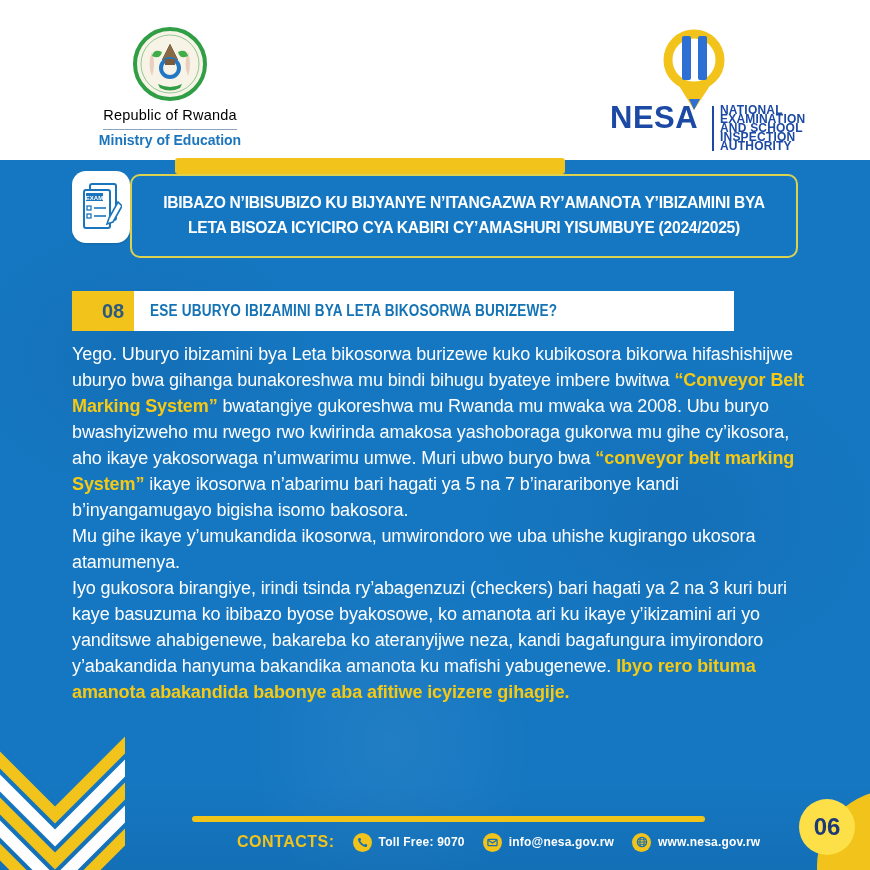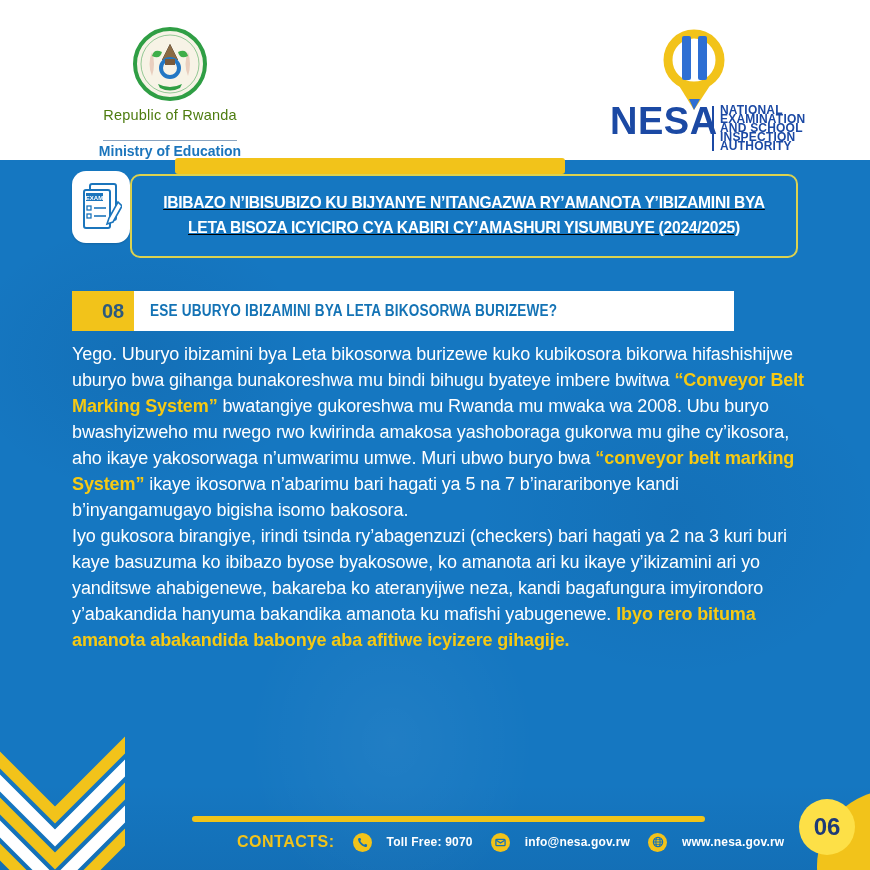--- a/index.html
+++ b/index.html
@@ -2,47 +2,47 @@
 <html><head>
 <meta charset="utf-8">
 <style>
   * { margin:0; padding:0; box-sizing:border-box; }
   html,body { width:870px; height:870px; font-family:"Liberation Sans", sans-serif; }
   .page { position:relative; width:870px; height:870px; background:#ffffff; overflow:hidden; }
 
   
   .gov-logo { position:absolute; left:95px; top:26px; width:150px; text-align:center; }
   .gov-emblem { display:block; margin:0 auto 4px auto; }
-  .gov-line1 { font-size:14.5px; color:#4d7c0f; letter-spacing:.2px; padding-bottom:17px;
+  .gov-line1 { font-size:14.5px; color:#000000; letter-spacing:.2px; padding-bottom:6px;
                border-bottom:1.5px solid #8aa4c0; display:inline-block; }
   .gov-line2 { font-size:14px; font-weight:bold; color:#1b75bc; margin-top:2px; }
 
   .nesa-logo { position:absolute; left:600px; top:18px; width:230px; height:125px; }
   .nesa-pencil { position:absolute; left:54px; top:0; }
-  .nesa-word { position:absolute; left:10px; top:82px; font-size:38px; font-weight:bold;
+  .nesa-word { position:absolute; left:10px; top:82px; font-size:31px; font-weight:bold;
                color:#1b49a4; letter-spacing:.5px; }
   .nesa-tagline { position:absolute; left:112px; top:88px; border-left:2.5px solid #1b49a4;
                   padding-left:6px; font-size:12px; line-height:9px; font-weight:bold;
                   color:#1b49a4; letter-spacing:.2px; }
 
   
   .panel { position:absolute; left:0; top:160px; width:870px; height:710px; background:#1577c1; }
   .panel::before { content:''; position:absolute; inset:0; pointer-events:none;
     background:
       radial-gradient(280px 220px at 16% 28%, rgba(8,45,92,.10), transparent 62%),
       radial-gradient(320px 260px at 78% 50%, rgba(8,45,92,.09), transparent 62%),
       radial-gradient(240px 280px at 45% 82%, rgba(255,255,255,.05), transparent 60%),
       linear-gradient(to bottom, transparent 88%, rgba(6,42,88,.10) 100%); }
 
   
   .title-topbar { position:absolute; left:175px; top:158px; width:390px; height:16px;
                   background:#f2c31a; border-radius:3px; }
   .title-box { position:absolute; left:130px; top:174px; width:668px; height:84px;
                background:#1577c1; border:2px solid #dcd24f; border-radius:10px;
-               display:flex; align-items:center; justify-content:center;text-decoration:underline; }
+               display:flex; align-items:center; justify-content:center; }
   .title-text { width:730px; text-align:center; color:#ffffff; font-weight:bold;
                 font-size:17px; line-height:1.45; letter-spacing:-0.3px;
                 transform:scaleX(0.92); transform-origin:50% 50%; text-transform:uppercase; }
   .exam-box { position:absolute; left:72px; top:171px; width:58px; height:72px;
               background:#ffffff; border-radius:14px; display:flex; align-items:center;
               justify-content:center; box-shadow:0 1px 2px rgba(0,0,0,.15); }
 
   
   .q-number { position:absolute; left:72px; top:291px; width:82px; height:40px;
               background:#f2c31a; display:flex; align-items:center; justify-content:center;
@@ -58,21 +58,21 @@
             font-size:18px; line-height:26px; letter-spacing:-0.1px; }
   .answer p { margin:0; }
   .answer .hl { color:#f6c913; font-weight:bold; }
 
   
   .footer-line { position:absolute; left:192px; top:816px; width:513px; height:6px;
                  background:#f0c419; border-radius:3px; }
   .contacts { position:absolute; left:237px; top:830px; height:24px; display:flex;
               align-items:center; gap:18px; }
   .contacts-label { font-size:16px; font-weight:bold; color:#f2c31a; letter-spacing:.5px; }
-  .contact-item { display:flex; align-items:center; gap:15px; }
+  .contact-item { display:flex; align-items:center; gap:7px; }
   .contact-item .txt { font-size:12px; font-weight:bold; color:#ffffff; letter-spacing:.2px; }
   .icon-circle { width:19px; height:19px; border-radius:50%; background:#f2c31a;
                  display:flex; align-items:center; justify-content:center; }
 
   .corner-blob { position:absolute; left:817px; top:790px; width:152px; height:152px;
                  background:#f2c31a; border-radius:50%; }
   .page-circle { position:absolute; left:799px; top:799px; width:56px; height:56px;
                  background:#fde047; border-radius:50%; display:flex; align-items:center;
                  justify-content:center; font-size:24px; font-weight:bold; color:#1d3a78; }
   .chevrons { position:absolute; left:0; top:710px; }
@@ -136,20 +136,21 @@
     </svg>
   </div>
 
   <div class="q-number">08</div>
   <div class="q-bar">
     <div class="q-text">ESE UBURYO IBIZAMINI BYA LETA BIKOSORWA BURIZEWE?</div>
   </div>
 
   <div class="answer">
     <p><span>Yego. Uburyo ibizamini bya Leta bikosorwa burizewe kuko kubikosora bikorwa hifashishijwe uburyo bwa gihanga bunakoreshwa mu bindi bihugu byateye imbere bwitwa </span><span class="hl">“Conveyor Belt Marking System”</span><span> bwatangiye gukoreshwa mu Rwanda mu mwaka wa 2008. Ubu buryo bwashyizweho mu rwego rwo kwirinda amakosa yashoboraga gukorwa mu gihe cy’ikosora, aho ikaye yakosorwaga n’umwarimu umwe. Muri ubwo buryo bwa </span><span class="hl">“conveyor belt marking System”</span><span> ikaye ikosorwa n’abarimu bari hagati ya 5 na 7 b’inararibonye kandi b’inyangamugayo bigisha isomo bakosora.</span></p>
+    <p><span>Mu gihe ikaye y’umukandida ikosorwa, umwirondoro we uba uhishe kugirango ukosora atamumenya.</span></p>
     <p><span>Iyo gukosora birangiye, irindi tsinda ry’abagenzuzi (checkers) bari hagati ya 2 na 3 kuri buri kaye basuzuma ko ibibazo byose byakosowe, ko amanota ari ku ikaye y’ikizamini ari yo yanditswe ahabigenewe, bakareba ko ateranyijwe neza, kandi bagafungura imyirondoro y’abakandida hanyuma bakandika amanota ku mafishi yabugenewe. </span><span class="hl">Ibyo rero bituma amanota abakandida babonye aba afitiwe icyizere gihagije.</span></p>
   </div>
 
   <svg class="chevrons" width="125" height="160" viewBox="0 0 125 160">
     <polyline points="-35,15 55,105 145,15" fill="none" stroke="#f2c31a" stroke-width="12"></polyline>
     <polyline points="-35,38 55,128 145,38" fill="none" stroke="#ffffff" stroke-width="12"></polyline>
     <polyline points="-35,61 55,151 145,61" fill="none" stroke="#f2c31a" stroke-width="12"></polyline>
     <polyline points="-35,84 55,174 145,84" fill="none" stroke="#ffffff" stroke-width="12"></polyline>
     <polyline points="-35,107 55,197 145,107" fill="none" stroke="#f2c31a" stroke-width="12"></polyline>
   </svg>

